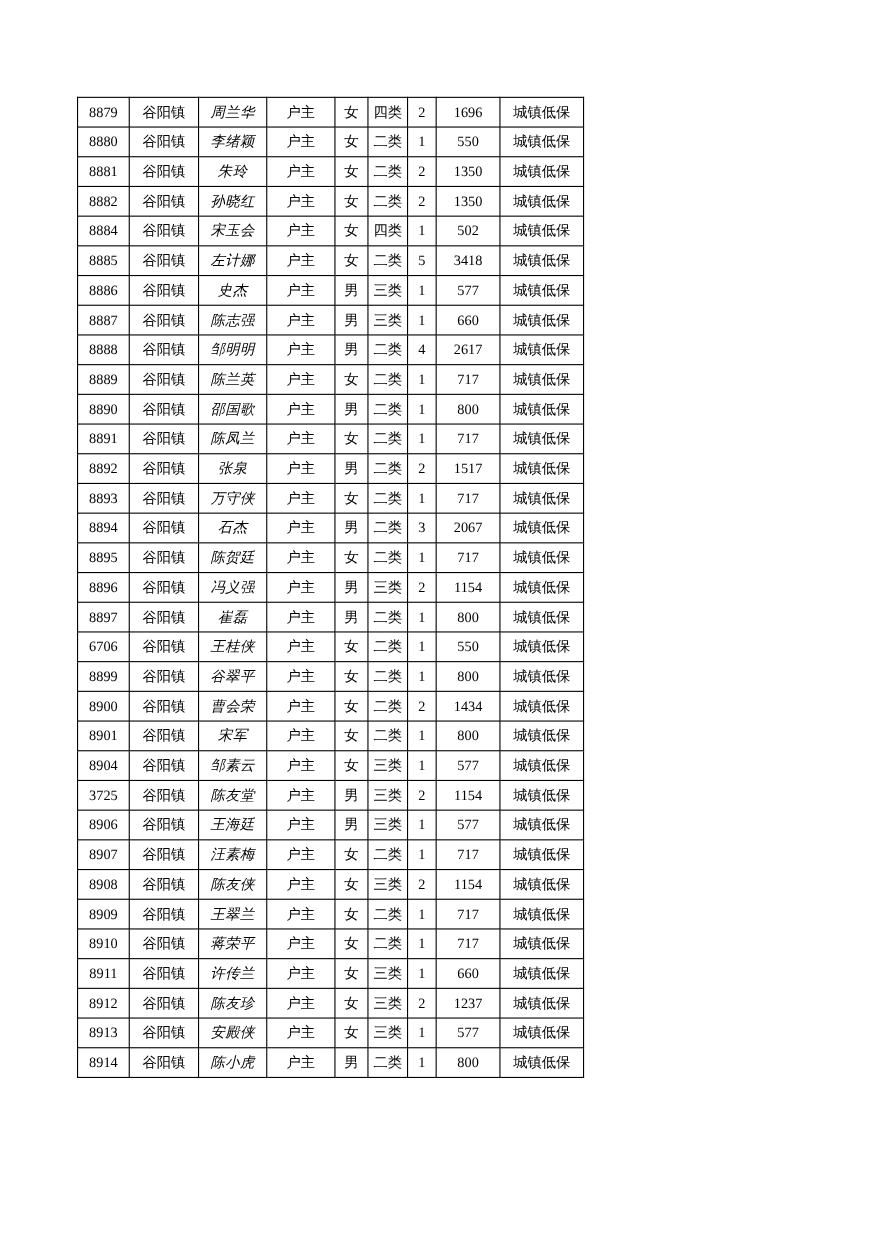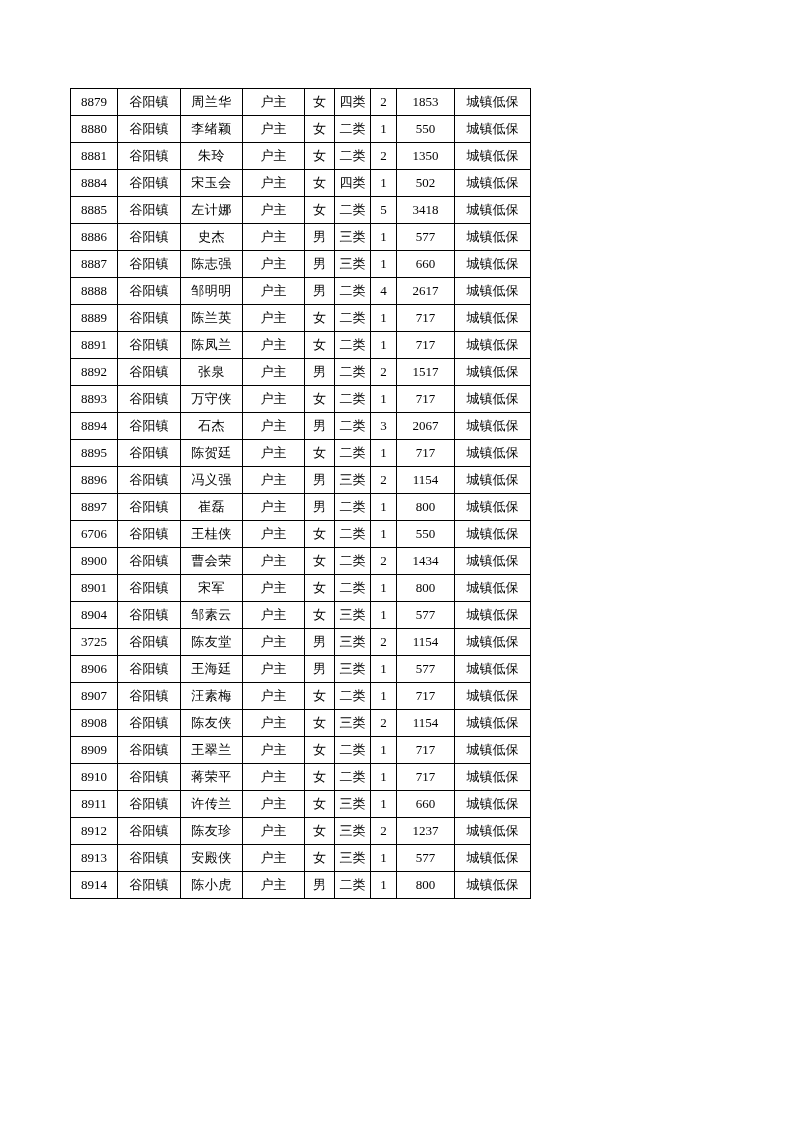--- a/index.html
+++ b/index.html
@@ -45,21 +45,21 @@
   col.c-town  { width: 63px; }
   col.c-name  { width: 62px; }
   col.c-rel   { width: 62px; }
   col.c-sex   { width: 30px; }
   col.c-cat   { width: 36px; }
   col.c-num   { width: 26px; }
   col.c-amt   { width: 58px; }
   col.c-type  { width: 76px; }
 
   td.cell-id   { font-size: 13px; }
-  td.cell-name { letter-spacing: 0.5px; }
+  td.cell-name { letter-spacing: 0.5px; font-style: italic; }
   td.cell-type { font-size: 13px; letter-spacing: 0px; }
   td.cell-amt  { font-size: 13px; }
 </style>
 </head>
 <body>
 
 <div class="page">
   <table class="roster">
     <colgroup>
       <col class="c-id">
@@ -74,38 +74,49 @@
     </colgroup>
     <tbody>
         <tr>
           <td class="cell-id">8879</td>
           <td class="cell-town">谷阳镇</td>
           <td class="cell-name">周兰华</td>
           <td class="cell-relation">户主</td>
           <td class="cell-sex">女</td>
           <td class="cell-category">四类</td>
           <td class="cell-count">2</td>
-          <td class="cell-amt">1853</td>
+          <td class="cell-amt">1696</td>
           <td class="cell-type">城镇低保</td>
         </tr>
         <tr>
           <td class="cell-id">8880</td>
           <td class="cell-town">谷阳镇</td>
           <td class="cell-name">李绪颖</td>
           <td class="cell-relation">户主</td>
           <td class="cell-sex">女</td>
           <td class="cell-category">二类</td>
           <td class="cell-count">1</td>
           <td class="cell-amt">550</td>
           <td class="cell-type">城镇低保</td>
         </tr>
         <tr>
           <td class="cell-id">8881</td>
           <td class="cell-town">谷阳镇</td>
           <td class="cell-name">朱玲</td>
+          <td class="cell-relation">户主</td>
+          <td class="cell-sex">女</td>
+          <td class="cell-category">二类</td>
+          <td class="cell-count">2</td>
+          <td class="cell-amt">1350</td>
+          <td class="cell-type">城镇低保</td>
+        </tr>
+        <tr>
+          <td class="cell-id">8882</td>
+          <td class="cell-town">谷阳镇</td>
+          <td class="cell-name">孙晓红</td>
           <td class="cell-relation">户主</td>
           <td class="cell-sex">女</td>
           <td class="cell-category">二类</td>
           <td class="cell-count">2</td>
           <td class="cell-amt">1350</td>
           <td class="cell-type">城镇低保</td>
         </tr>
         <tr>
           <td class="cell-id">8884</td>
           <td class="cell-town">谷阳镇</td>
@@ -166,20 +177,31 @@
           <td class="cell-town">谷阳镇</td>
           <td class="cell-name">陈兰英</td>
           <td class="cell-relation">户主</td>
           <td class="cell-sex">女</td>
           <td class="cell-category">二类</td>
           <td class="cell-count">1</td>
           <td class="cell-amt">717</td>
           <td class="cell-type">城镇低保</td>
         </tr>
         <tr>
+          <td class="cell-id">8890</td>
+          <td class="cell-town">谷阳镇</td>
+          <td class="cell-name">邵国歌</td>
+          <td class="cell-relation">户主</td>
+          <td class="cell-sex">男</td>
+          <td class="cell-category">二类</td>
+          <td class="cell-count">1</td>
+          <td class="cell-amt">800</td>
+          <td class="cell-type">城镇低保</td>
+        </tr>
+        <tr>
           <td class="cell-id">8891</td>
           <td class="cell-town">谷阳镇</td>
           <td class="cell-name">陈凤兰</td>
           <td class="cell-relation">户主</td>
           <td class="cell-sex">女</td>
           <td class="cell-category">二类</td>
           <td class="cell-count">1</td>
           <td class="cell-amt">717</td>
           <td class="cell-type">城镇低保</td>
         </tr>
@@ -251,20 +273,31 @@
         </tr>
         <tr>
           <td class="cell-id">6706</td>
           <td class="cell-town">谷阳镇</td>
           <td class="cell-name">王桂侠</td>
           <td class="cell-relation">户主</td>
           <td class="cell-sex">女</td>
           <td class="cell-category">二类</td>
           <td class="cell-count">1</td>
           <td class="cell-amt">550</td>
+          <td class="cell-type">城镇低保</td>
+        </tr>
+        <tr>
+          <td class="cell-id">8899</td>
+          <td class="cell-town">谷阳镇</td>
+          <td class="cell-name">谷翠平</td>
+          <td class="cell-relation">户主</td>
+          <td class="cell-sex">女</td>
+          <td class="cell-category">二类</td>
+          <td class="cell-count">1</td>
+          <td class="cell-amt">800</td>
           <td class="cell-type">城镇低保</td>
         </tr>
         <tr>
           <td class="cell-id">8900</td>
           <td class="cell-town">谷阳镇</td>
           <td class="cell-name">曹会荣</td>
           <td class="cell-relation">户主</td>
           <td class="cell-sex">女</td>
           <td class="cell-category">二类</td>
           <td class="cell-count">2</td>

